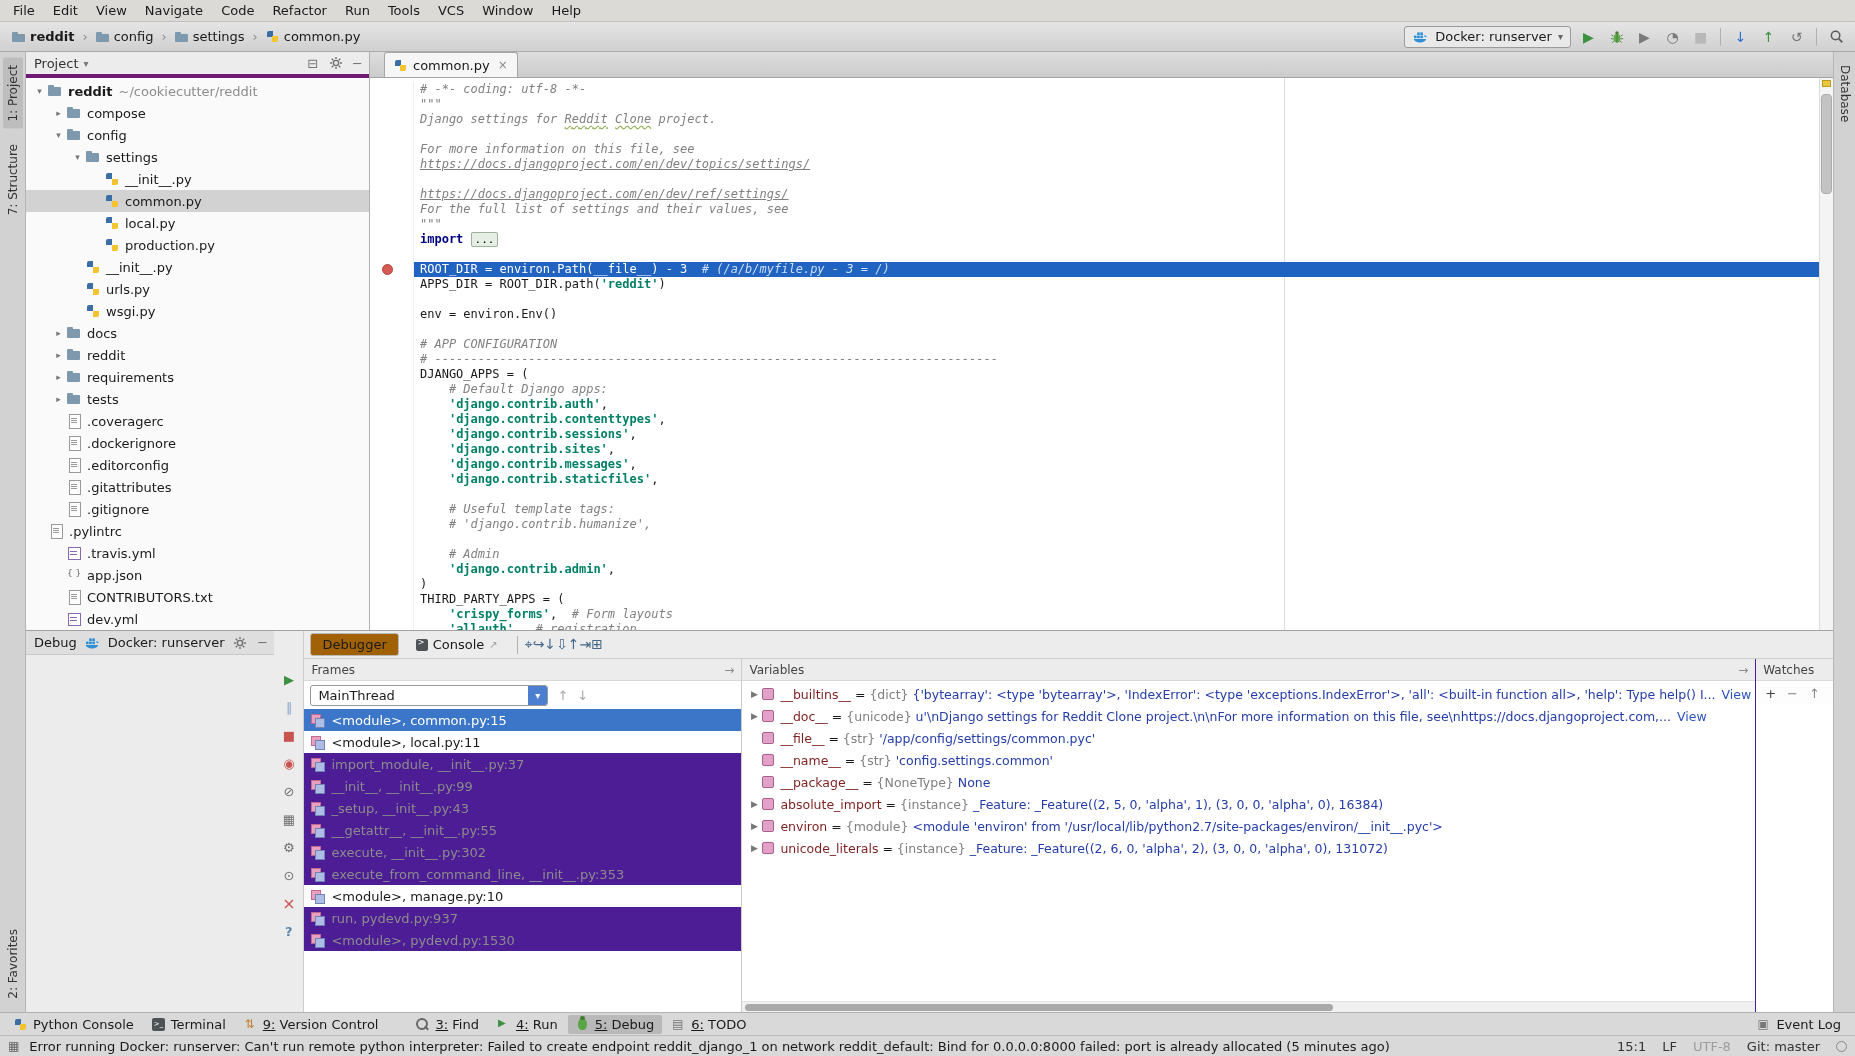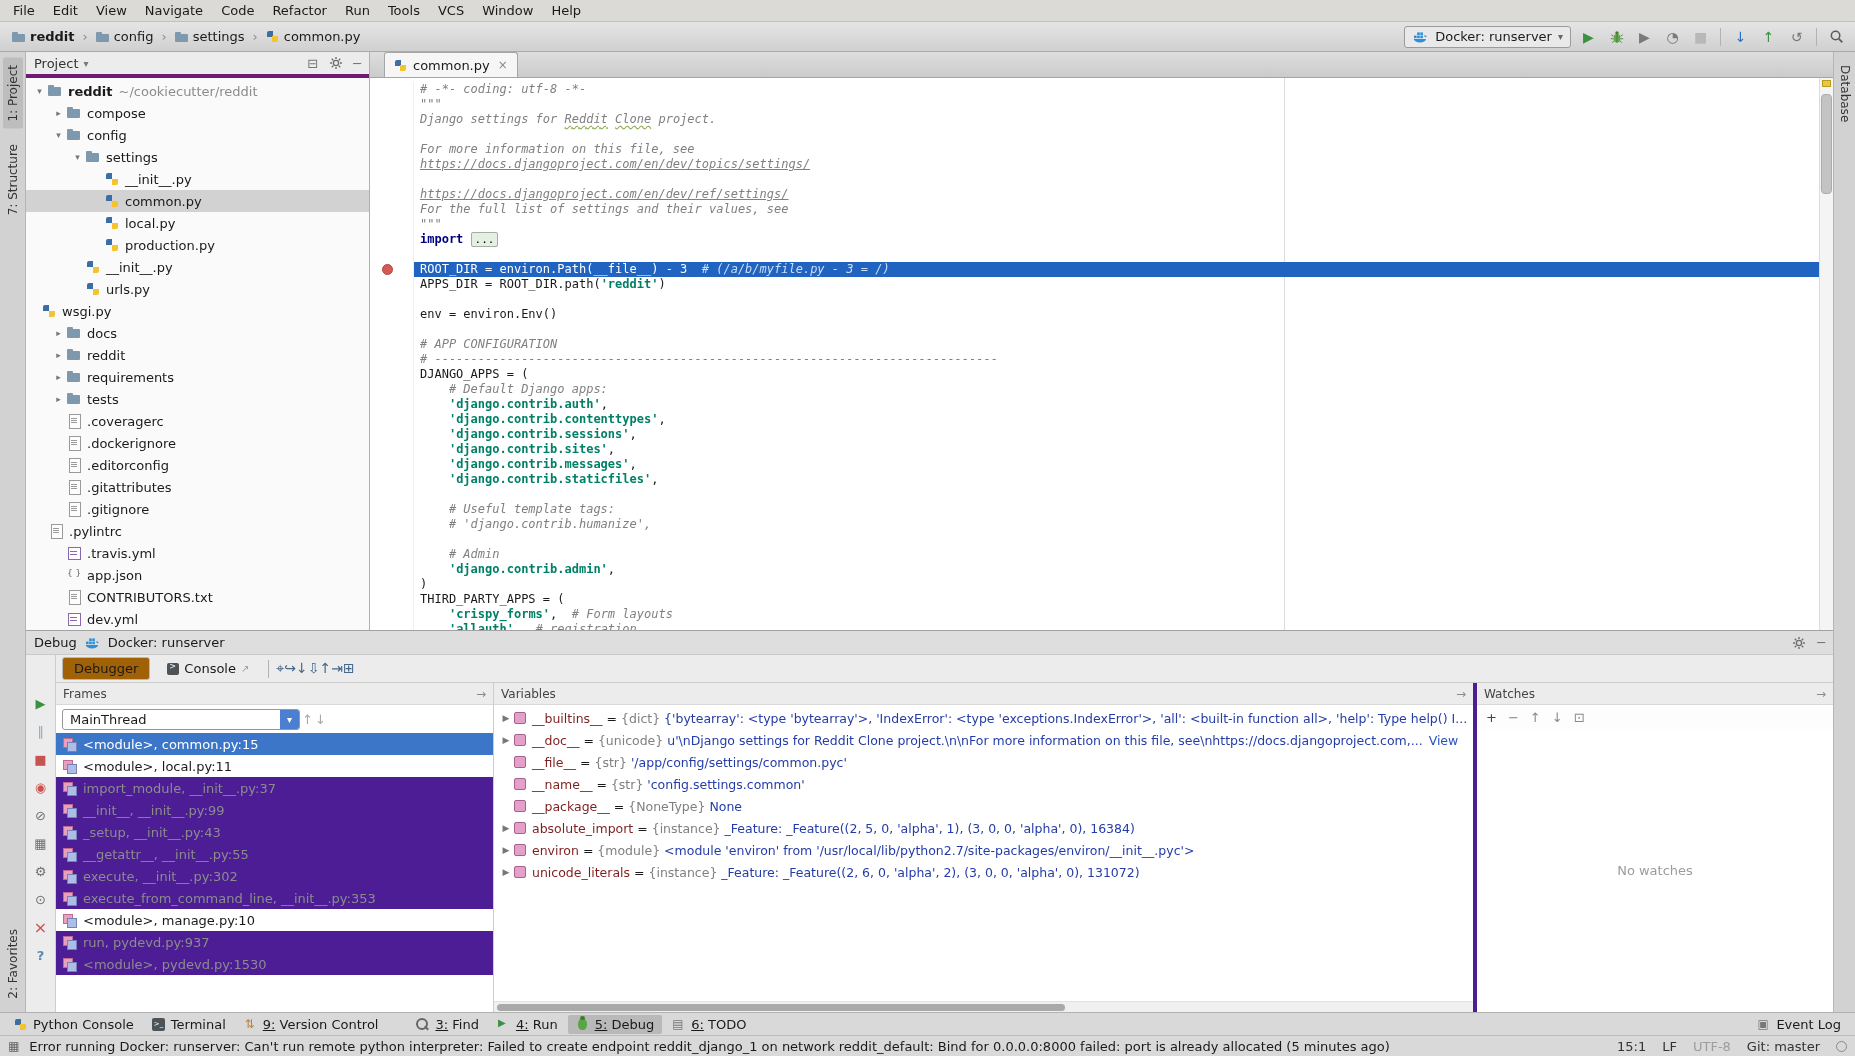--- a/index.html
+++ b/index.html
@@ -82,44 +82,44 @@
 .seg.d.w{text-decoration-line:underline;text-decoration-style:wavy;text-decoration-color:#8fae53}
 .seg.fold{background:#e6efe4;border:1px solid #9fb09c;border-radius:2px;color:#000;font-style:normal;padding:0 3px;font-size:11px}
 .code-line.exec .code-text{background:#2063c1}
 .code-line.exec .seg{color:#fff;font-style:normal;font-weight:normal}
 .code-line.exec .seg.xc{color:#cadef7;font-style:italic}
 .estripe{position:absolute;right:0;top:0;bottom:0;width:14px;background:#f4f4f4;border-left:1px solid #dcdcdc}
 .etick{position:absolute;right:2px;width:9px;height:4px;background:#e8c83c;border:1px solid #c0a52e}
 .inspect{position:absolute;right:2px;top:2px;width:9px;height:7px;background:#e8c83c;border:1px solid #b89b22}
 .vthumb{position:absolute;left:1px;right:1px;top:16px;height:100px;background:#c4c4c4;border:1px solid #ababab;border-radius:4px}
 
-.debug-window{flex:1;display:flex;flex-direction:column;border-top:1px solid #a2a2a2;background:#ececec;min-height:0}
+.debug-window{flex:1;display:flex;flex-direction:row;border-top:1px solid #a2a2a2;background:#ececec;min-height:0}
 .debug-header{height:24px;flex:none;display:flex;align-items:center;gap:7px;padding:0 8px;background:#dedede;border-bottom:1px solid #c9c9c9}
 .dh-icons{margin-left:auto;display:flex;gap:10px;color:#777;align-items:center}
 .debug-main{flex:1;display:flex;min-height:0}
 .dbg-left{width:30px;flex:none;border-right:1px solid #cdcdcd;display:flex;flex-direction:column;align-items:center;padding-top:38px;gap:8px}
 .dbg-tool{width:20px;height:20px;display:flex;align-items:center;justify-content:center;font-size:13px;color:#6e6e6e}
 .tool-resume{color:#3c9140}.tool-stop{color:#c75450}.tool-view-breakpoints{color:#c75450}
 .tool-close{color:#c75450;font-size:16px}.tool-pause{color:#87a7c4}.tool-help{color:#5f87ae;font-weight:bold}
 .dbg-right{flex:1;display:flex;flex-direction:column;min-width:0}
 .dbg-tabs{height:28px;flex:none;display:flex;align-items:center;padding-left:6px;gap:5px;border-bottom:1px solid #cdcdcd}
 .dtab{display:flex;align-items:center;gap:5px;padding:3px 11px;border-radius:3px;border:1px solid transparent}
 .dtab.active{background:#a16207;border-color:#b9b9b9}
 .console-ic{width:12px;height:12px;background:#4d5357;border-radius:2px;position:relative}
 .console-ic::after{content:">";position:absolute;left:2px;top:-1px;color:#fff;font-size:8px}
 .ext{color:#999;font-size:10px}
 .dbg-step{width:24px;text-align:center;color:#44688a;font-size:14px}
 .dbg-panels{flex:1;display:flex;min-height:0}
 .panel{display:flex;flex-direction:column;min-width:0;background:#fff}
 .frames-panel{width:438px;flex:none;border-right:1px solid #cdcdcd}
-.variables-panel{flex:1;border-right:4px solid #4c1d95}
+.variables-panel{flex:1;border-right:1px solid #4c1d95}
 .watches-panel{width:356px;flex:none}
 .phead{height:22px;flex:none;background:#ececec;border-bottom:1px solid #d9d9d9;display:flex;align-items:center;padding:0 7px;color:#444;font-size:12px}
 .phead-arrow{margin-left:auto;color:#8a8a8a}
-.frames-toolbar{height:28px;flex:none;display:flex;align-items:center;gap:2px;padding:0 6px;background:#fff}
+.frames-toolbar{height:28px;flex:none;display:flex;align-items:center;gap:9px;padding:0 6px;background:#fff}
 .thread-combo{width:238px;height:21px;border:1px solid #979797;border-radius:3px;background:#fff;display:flex;align-items:center;overflow:hidden}
 .thread-combo .combo-label{flex:1;padding:0 7px}
 .combo-btn{width:19px;align-self:stretch;background:#4d7fd0;color:#fff;display:flex;align-items:center;justify-content:center;font-size:10px}
 .fnav{color:#a8a8a8;font-size:13px}
 .frames-list{flex:1;overflow:hidden}
 .frame-row{height:22px;display:flex;align-items:center;gap:7px;padding:0 7px;white-space:nowrap}
 .frame-row.selected{background:#3b76c8;color:#fff}
 .frame-row.lib{background:#4c1d95;color:#8c8c8c}
 .frame-icon{width:13px;height:13px;flex:none;position:relative}
 .frame-icon::before{content:"";position:absolute;left:0;top:0;width:8px;height:8px;background:#e9a0bf;border:1px solid #c06a93}
@@ -324,21 +324,21 @@
               <div class="tree-row" style="padding-left: 44px;">
                 <span class="chev"></span>
                 <span class="t-icon py"></span>
                 <span class="t-label">__init__.py</span>
               </div>
               <div class="tree-row" style="padding-left: 44px;">
                 <span class="chev"></span>
                 <span class="t-icon py"></span>
                 <span class="t-label">urls.py</span>
               </div>
-              <div class="tree-row" style="">
+              <div class="tree-row" style="padding-left: 44px;">
                 <span class="chev"></span>
                 <span class="t-icon py"></span>
                 <span class="t-label">wsgi.py</span>
               </div>
               <div class="tree-row" style="padding-left: 25px;">
                 <span class="chev">▸</span>
                 <span class="t-icon folder"></span>
                 <span class="t-label">docs</span>
               </div>
               <div class="tree-row" style="padding-left: 25px;">

